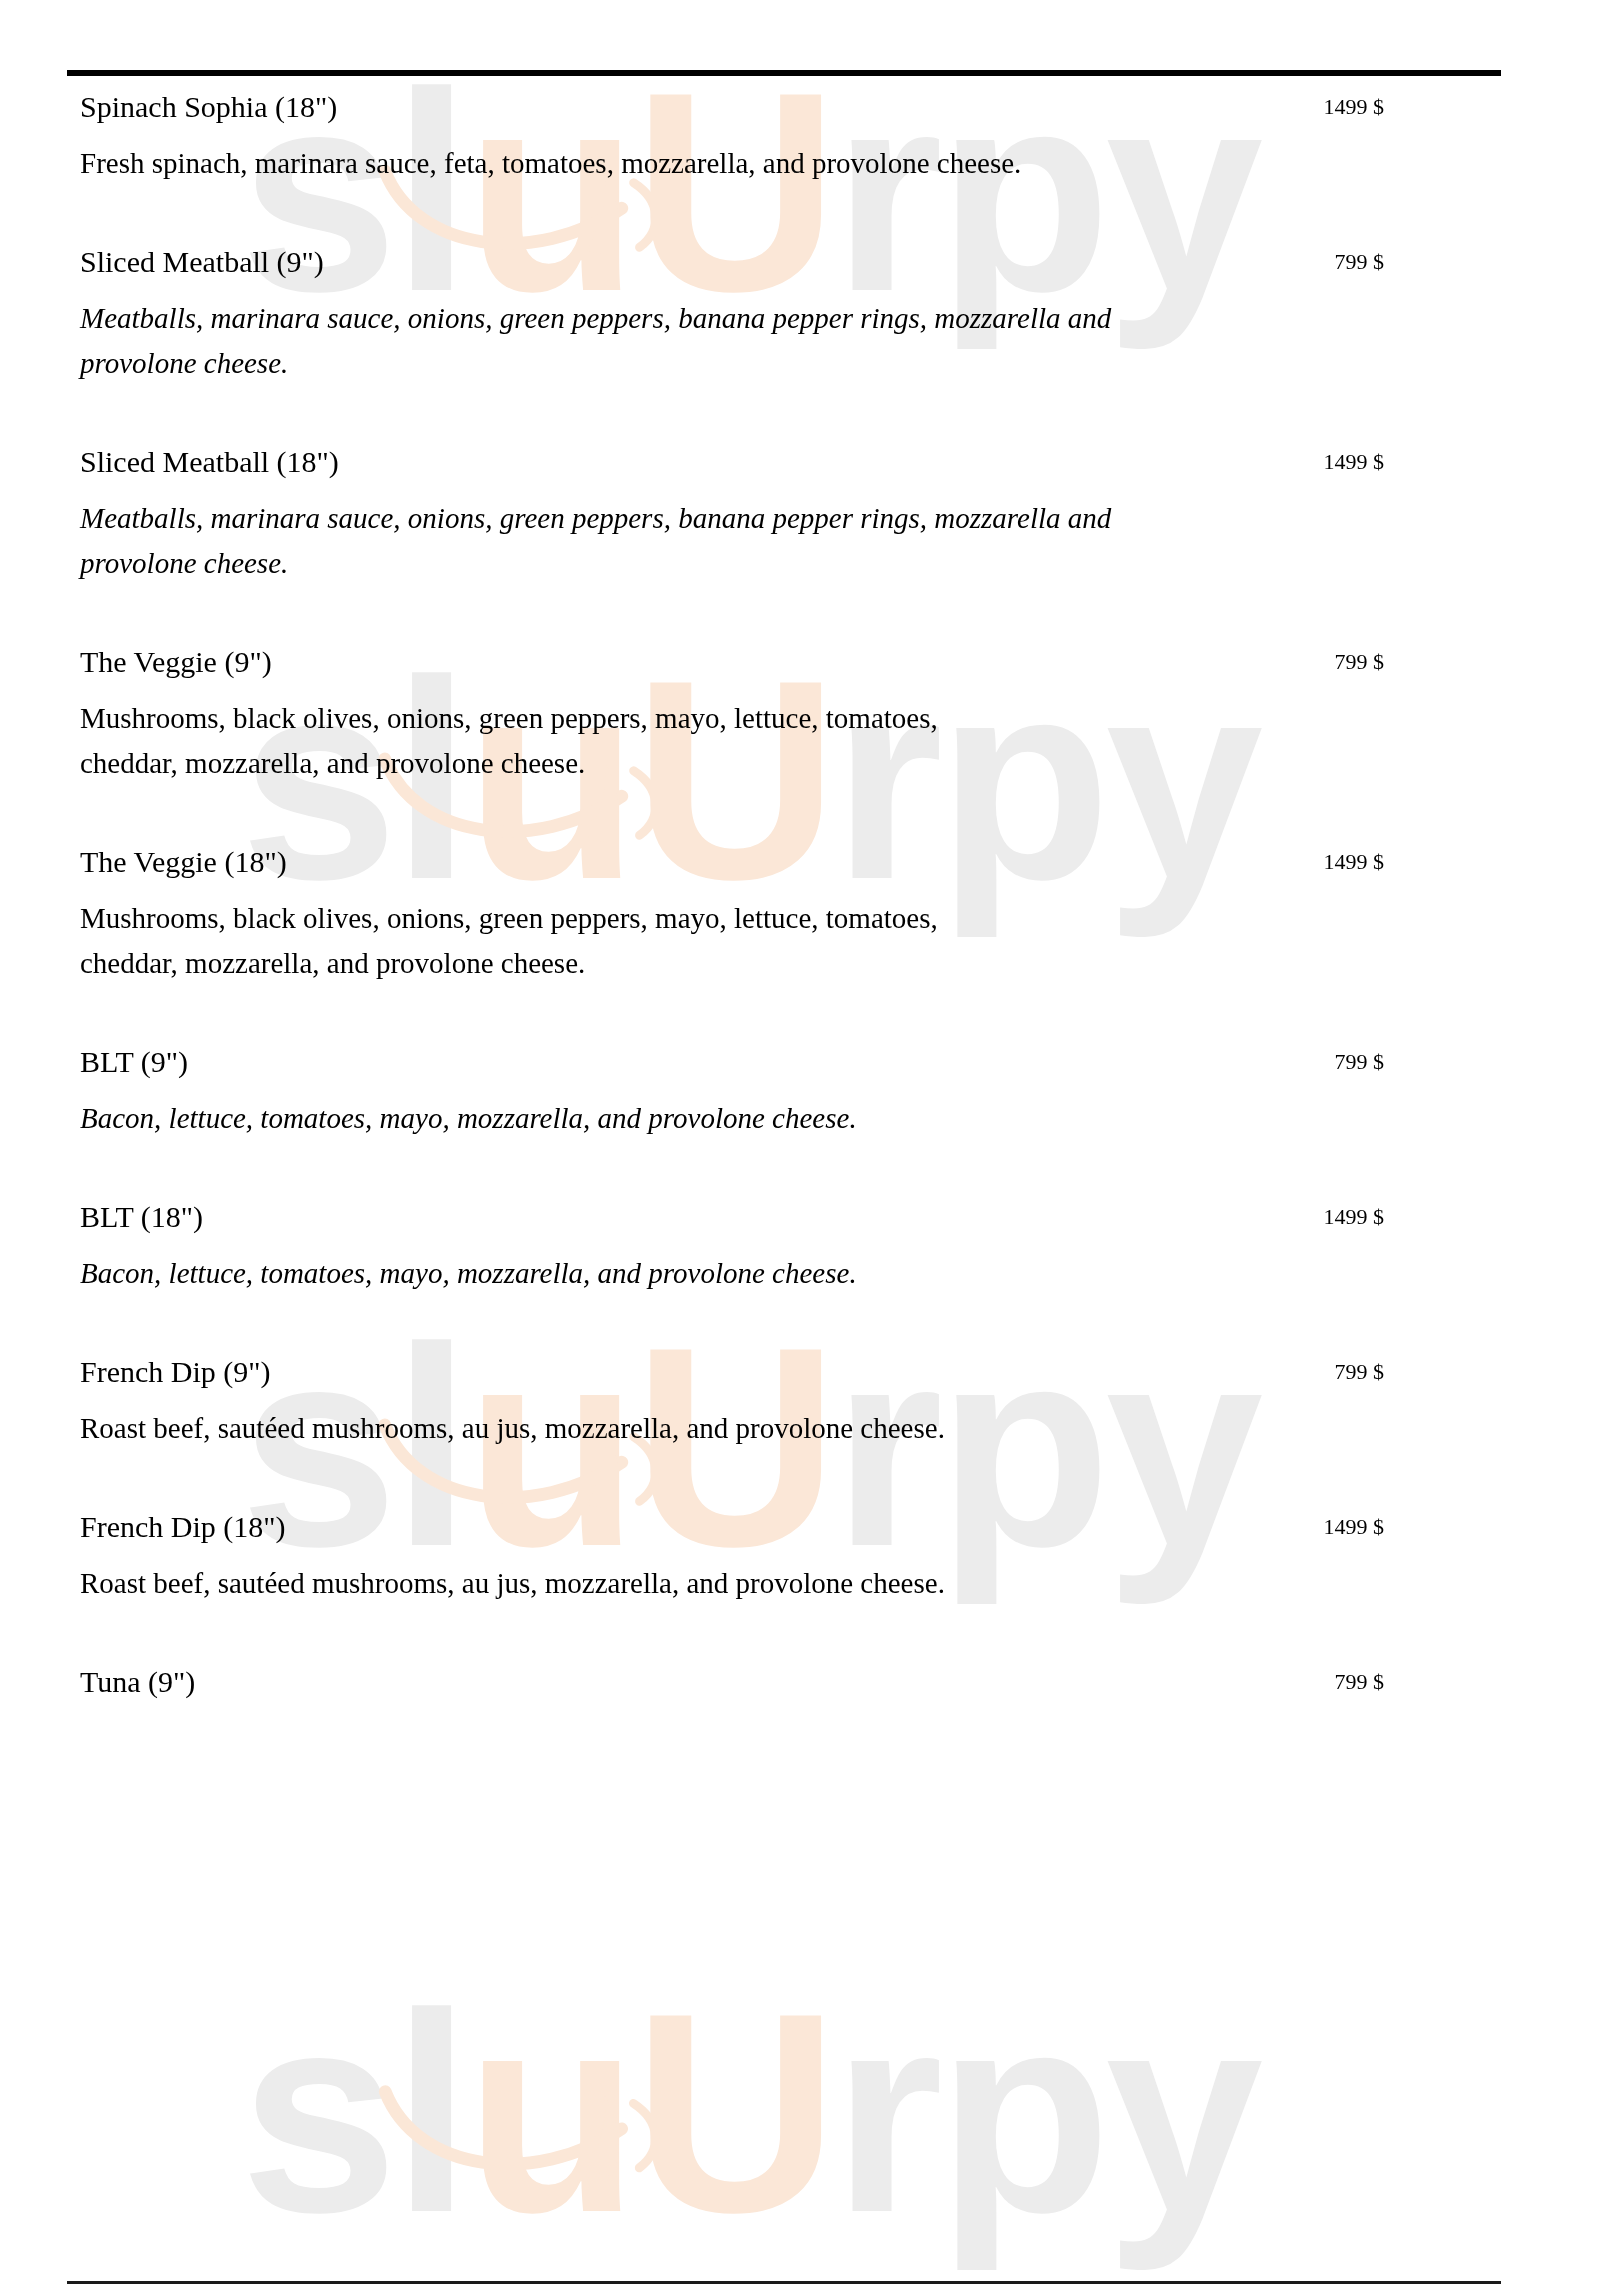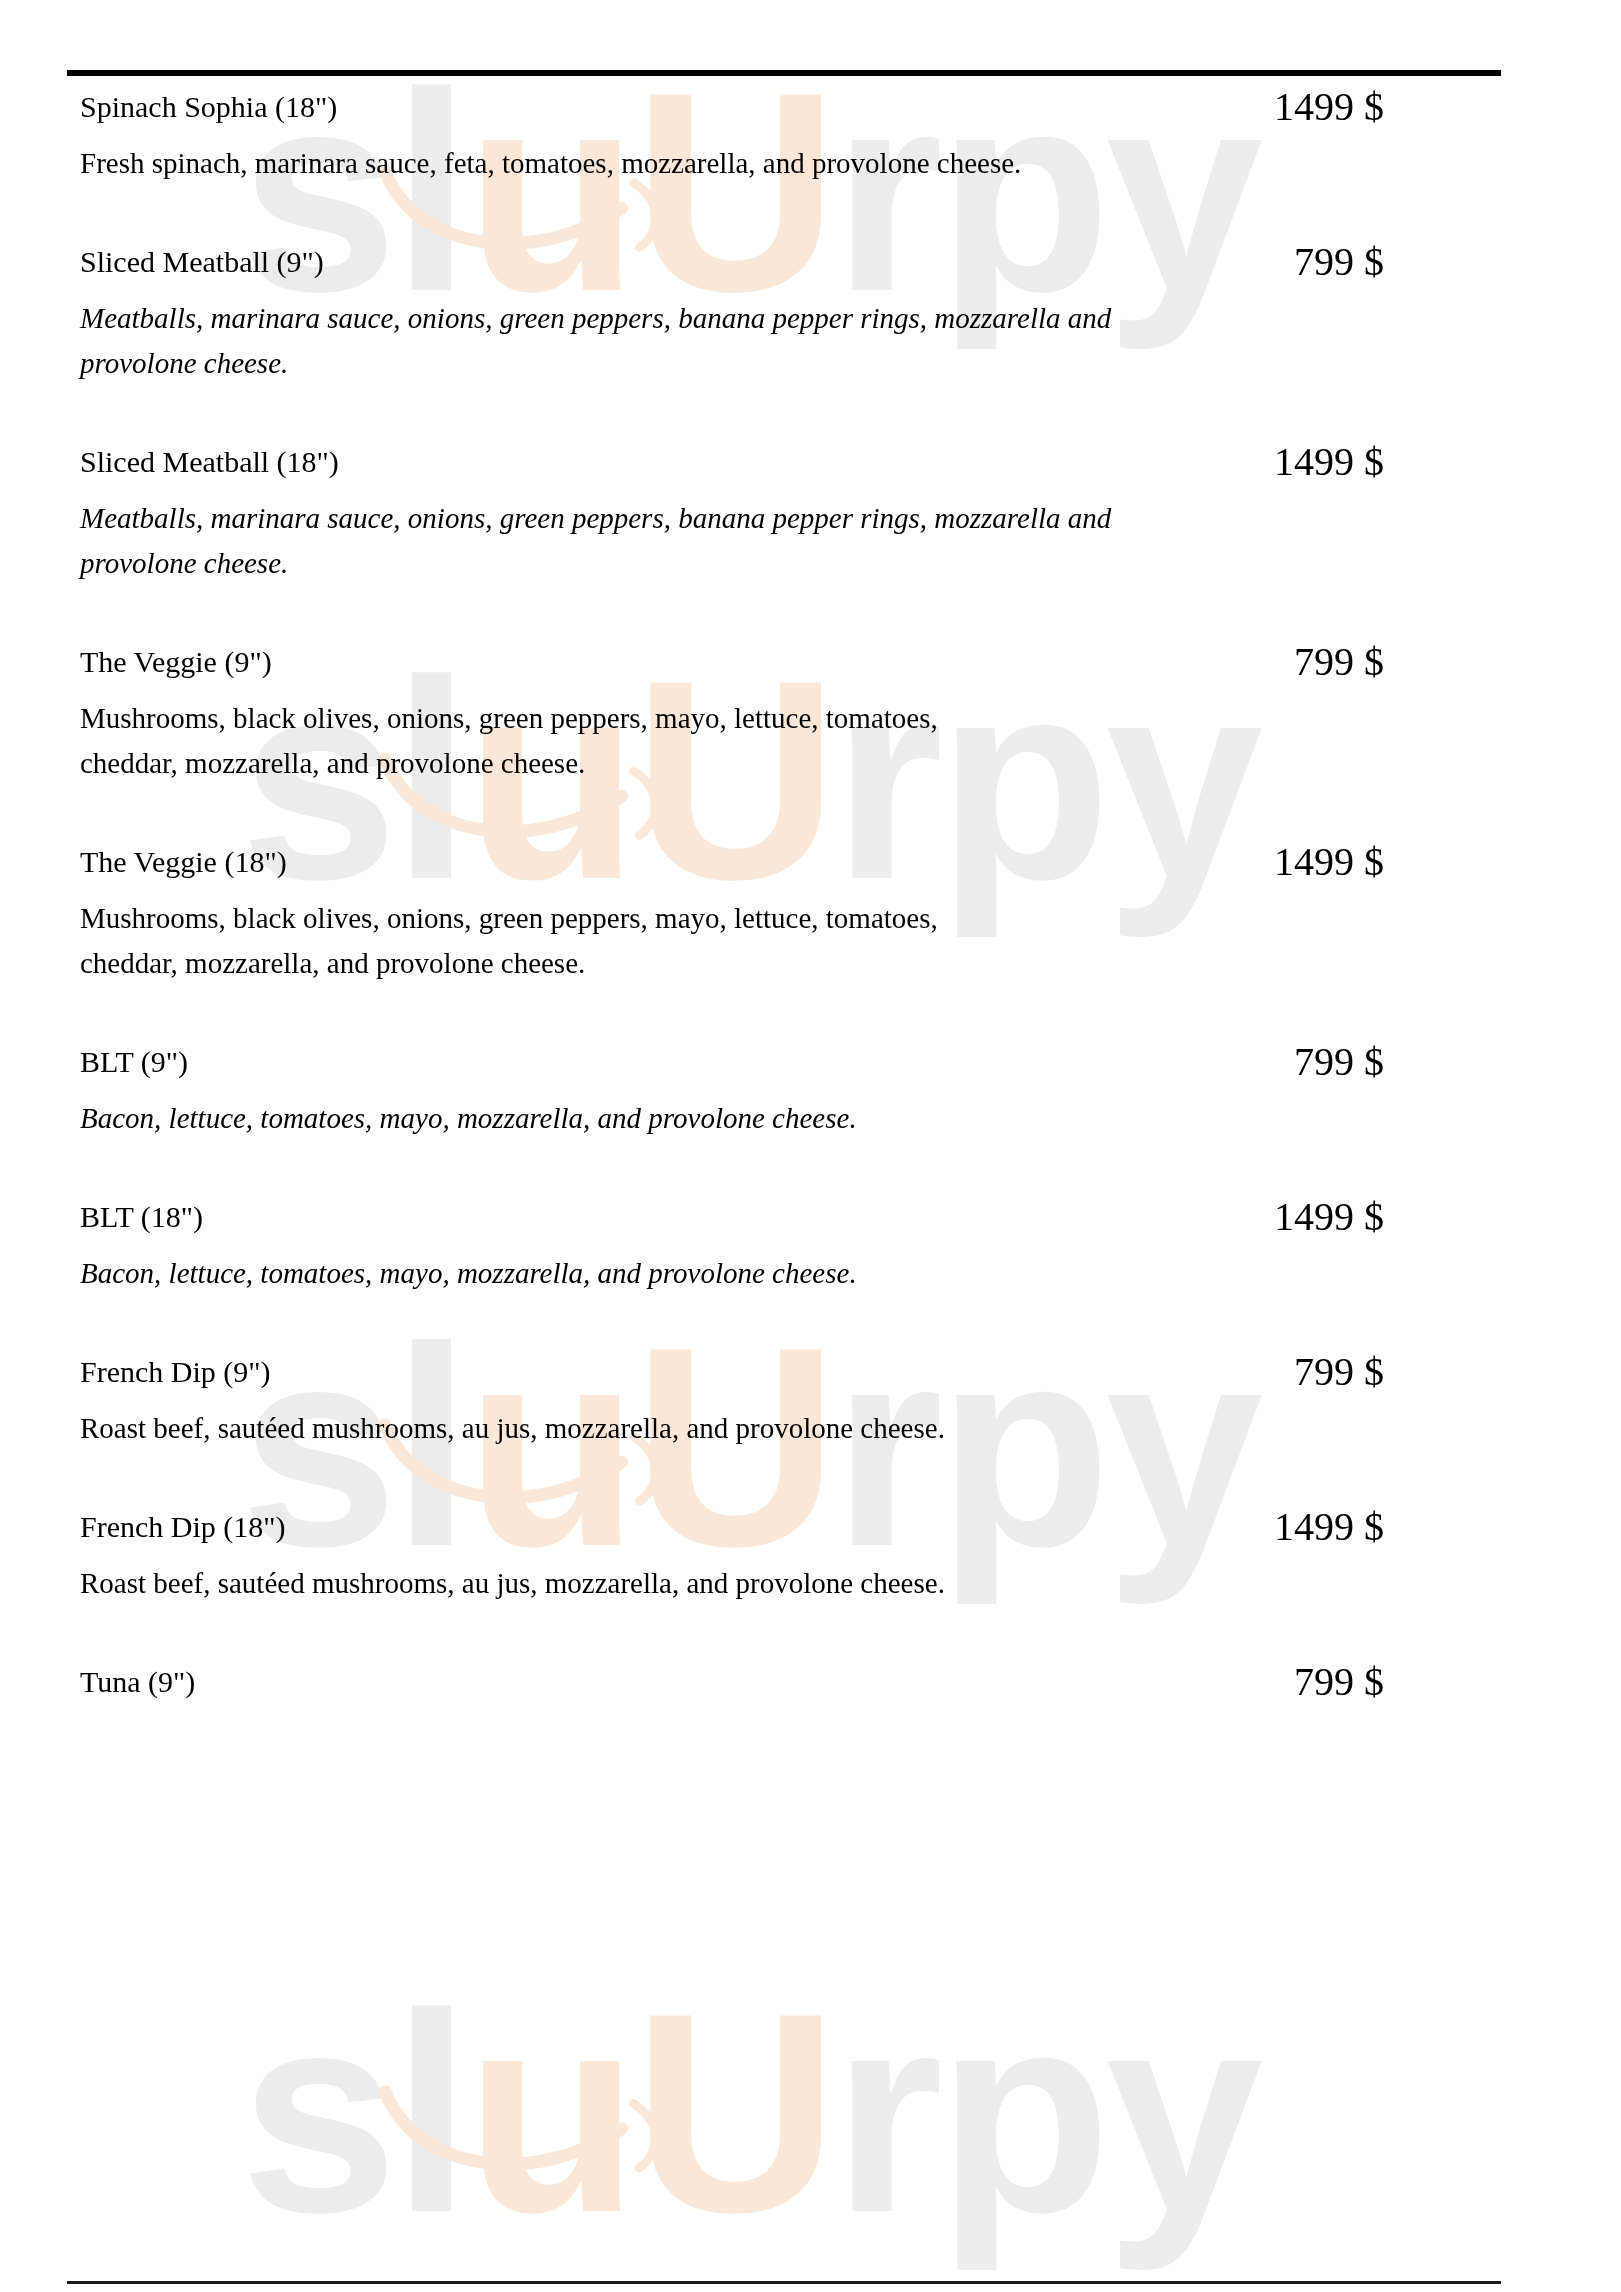--- a/index.html
+++ b/index.html
@@ -85,21 +85,21 @@
     font-size: 30px;
     line-height: 45px;
     color: #000;
     white-space: nowrap;
   }
 
   .item-price {
     position: absolute;
     right: 0;
     top: 0;
-    font-size: 40px;
+    font-size: 22px;
     line-height: 45px;
     color: #000;
     white-space: nowrap;
   }
 
   .item-desc {
     font-size: 29px;
     line-height: 45px;
     color: #000;
     max-width: 990px;

